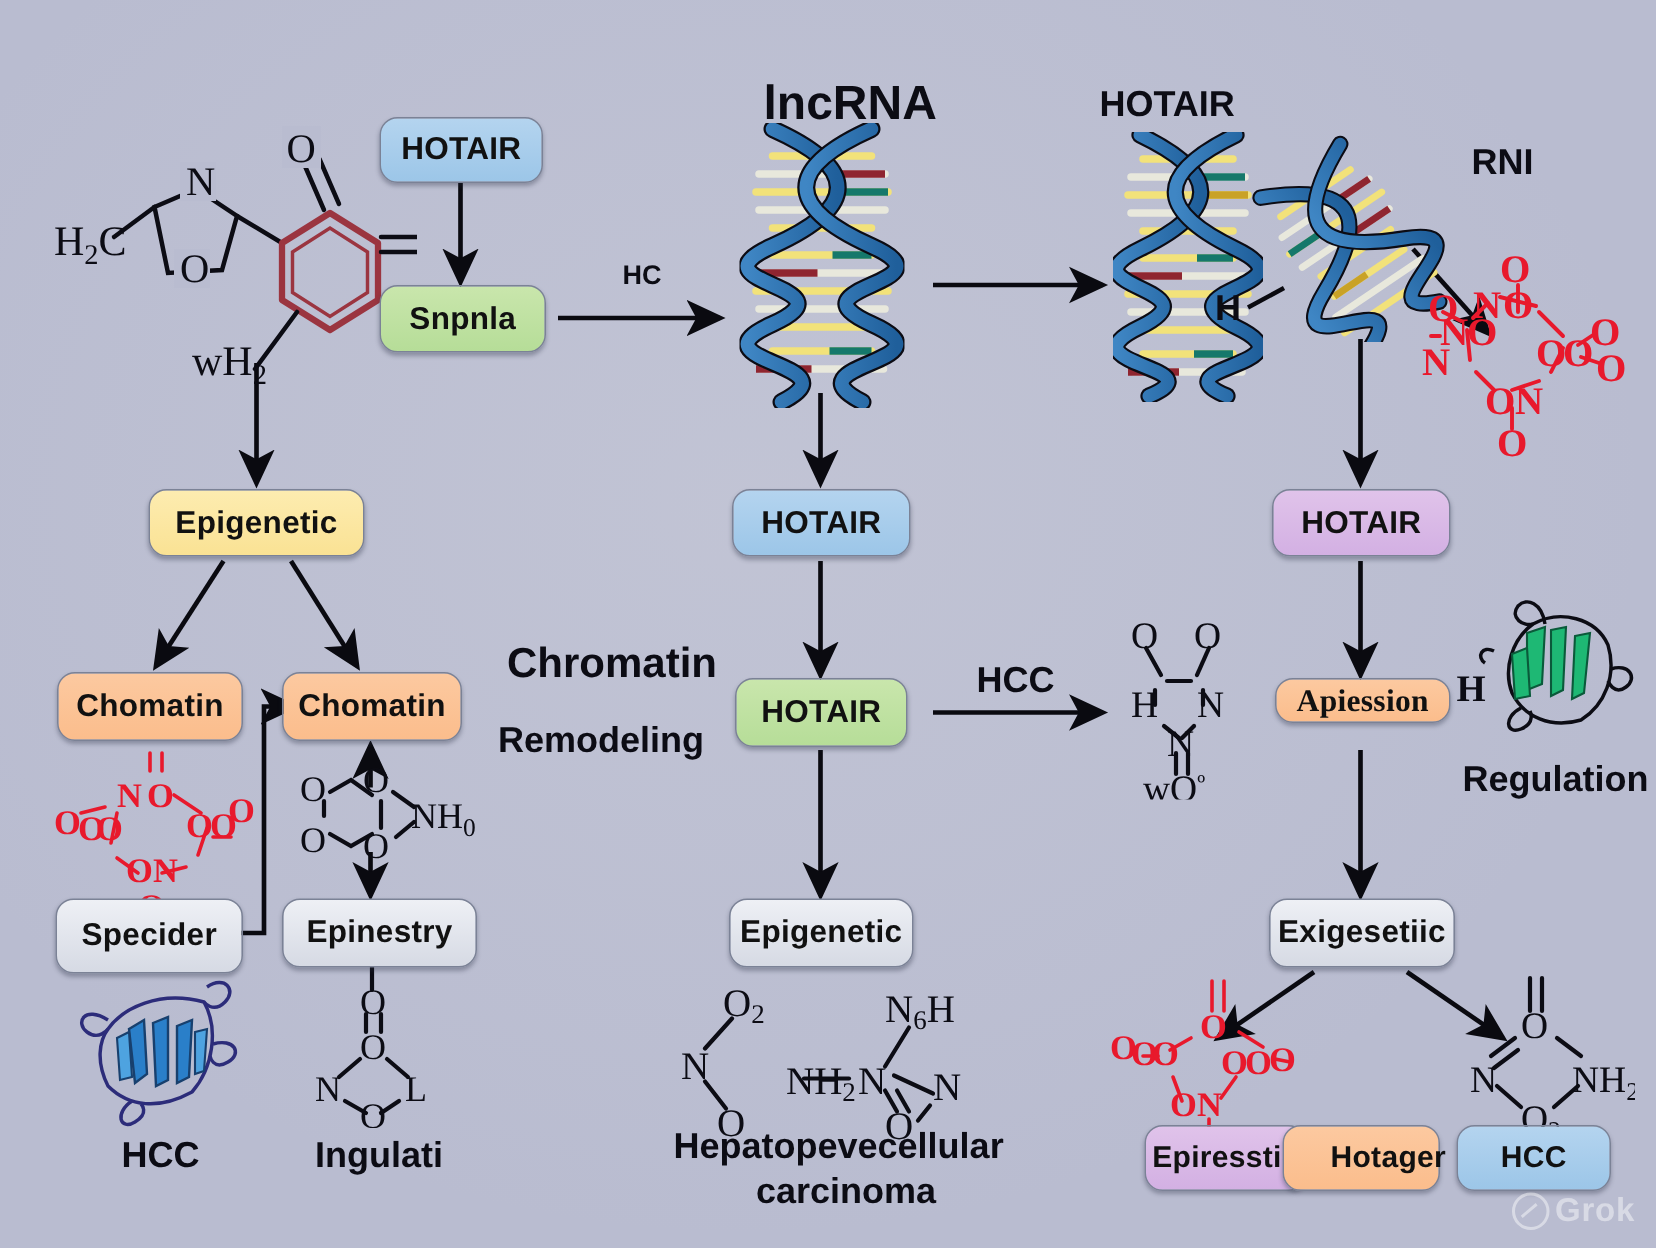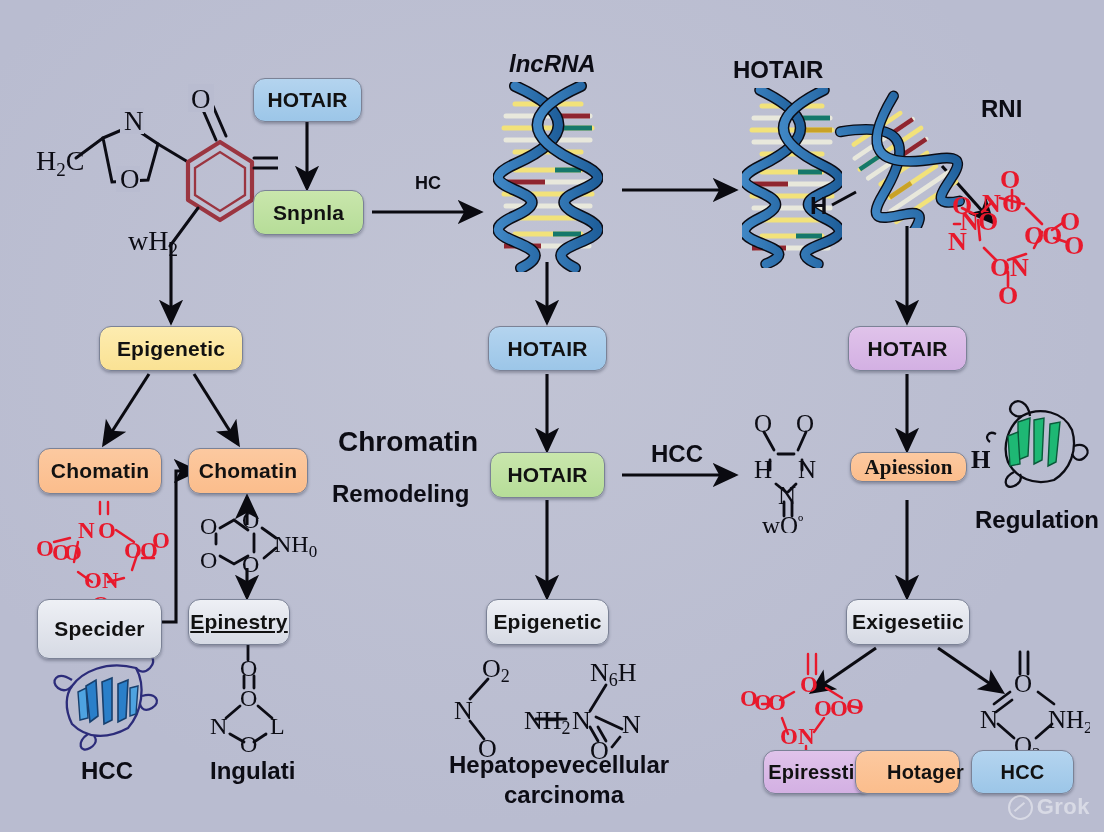--- a/index.html
+++ b/index.html
@@ -455,21 +455,21 @@
       <path d="M44,26 C62,16 86,22 94,40 C100,60 92,80 76,90 C56,96 38,88 30,72 C24,56 30,36 44,26 Z"></path>
     </g>
     <g fill="#1eb874" stroke="#0a5a3a" stroke-width="1.4">
       <path d="M40,32 L52,28 L50,66 L40,70 Z"></path>
       <path d="M56,30 L66,28 L64,70 L56,74 Z"></path>
       <path d="M72,34 L82,32 L78,72 L70,76 Z"></path>
       <path d="M30,46 L40,42 L42,74 L32,76 Z"></path>
     </g>
   </svg>
 
-  <div class="ctext" style="left:509px;top:50px;font-size:24px;font-style:italic;">lncRNA</div>
+  <div class="ctext" style="left:509px;top:50px;font-size:32px;">lncRNA</div>
   <div class="ctext" style="left:733px;top:56px;font-size:24px;">HOTAIR</div>
   <div class="ctext" style="left:981px;top:95px;font-size:24px;">RNI</div>
   <div class="ctext" style="left:810px;top:192px;font-size:24px;">H</div>
 
   <div class="ctext" style="left:415px;top:173px;font-size:18px;">HC</div>
   <div class="ctext" style="left:651px;top:440px;font-size:24px;">HCC</div>
 
   <div class="ctext" style="left:338px;top:425px;font-size:28px;">Chromatin</div>
   <div class="ctext" style="left:332px;top:480px;font-size:24px;">Remodeling</div>
 
@@ -479,22 +479,22 @@
   <div class="ctext" style="left:971px;top:445px;font-size:25px;font-family:'Liberation Serif', serif;">H</div>
 
   <div class="ctext" style="left:449px;top:751px;font-size:24px;">Hepatopevecellular</div>
   <div class="ctext" style="left:504px;top:781px;font-size:24px;">carcinoma</div>
 
   <div class="node n-blue" style="left:253px;top:78px;width:109px;height:44px;font-size:21px;">HOTAIR</div>
   <div class="node n-green" style="left:253px;top:190px;width:111px;height:45px;font-size:21px;">Snpnla</div>
   <div class="node n-yellow" style="left:99px;top:326px;width:144px;height:45px;font-size:21px;">Epigenetic</div>
   <div class="node n-orange" style="left:38px;top:448px;width:124px;height:46px;font-size:21px;">Chomatin</div>
   <div class="node n-orange" style="left:188px;top:448px;width:120px;height:46px;font-size:21px;">Chomatin</div>
-  <div class="node n-grey" style="left:37px;top:599px;width:125px;height:60px;font-size:21px;">Specider</div>
-  <div class="node n-grey" style="left:188px;top:599px;width:102px;height:46px;font-size:21px;text-decoration:underline;">Epinestry</div>
+  <div class="node n-grey" style="left:37px;top:599px;width:125px;height:50px;font-size:21px;">Specider</div>
+  <div class="node n-grey" style="left:188px;top:599px;width:130px;height:46px;font-size:21px;">Epinestry</div>
 
   <div class="node n-blue" style="left:488px;top:326px;width:119px;height:45px;font-size:21px;">HOTAIR</div>
   <div class="node n-green" style="left:490px;top:452px;width:115px;height:46px;font-size:21px;">HOTAIR</div>
   <div class="node n-grey" style="left:486px;top:599px;width:123px;height:46px;font-size:21px;">Epigenetic</div>
 
   <div class="node n-purple" style="left:848px;top:326px;width:119px;height:45px;font-size:21px;">HOTAIR</div>
   <div class="node n-orange" style="left:850px;top:452px;width:117px;height:30px;font-size:21px;font-family:Liberation Serif, serif;">Apiession</div>
   <div class="node n-grey" style="left:846px;top:599px;width:124px;height:46px;font-size:21px;text-align:center;">Exigesetiic</div>
   <div class="node n-purple" style="left:763px;top:750px;width:108px;height:44px;font-size:20px;">Epiresstic</div>
   <div class="node n-orange" style="left:855px;top:750px;width:105px;height:44px;font-size:20px;padding-left:36px;">Hotager</div>

